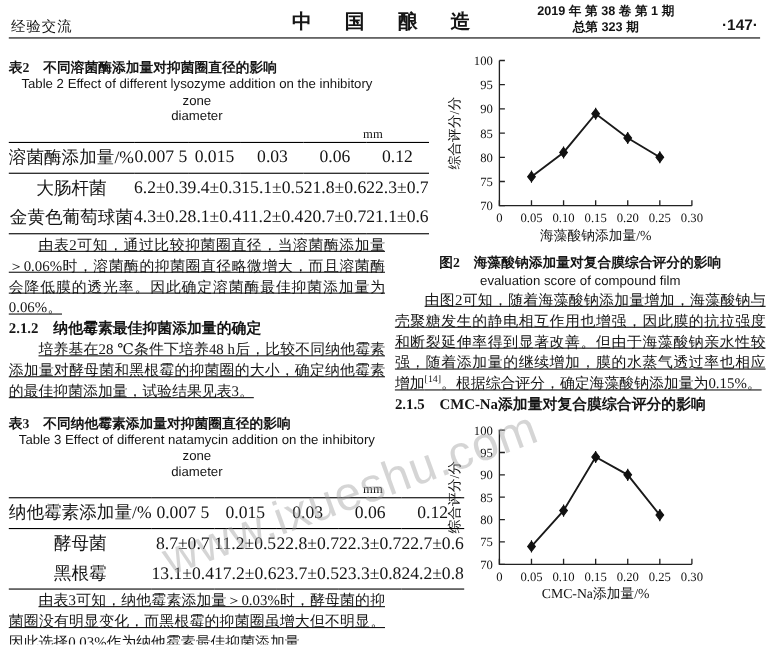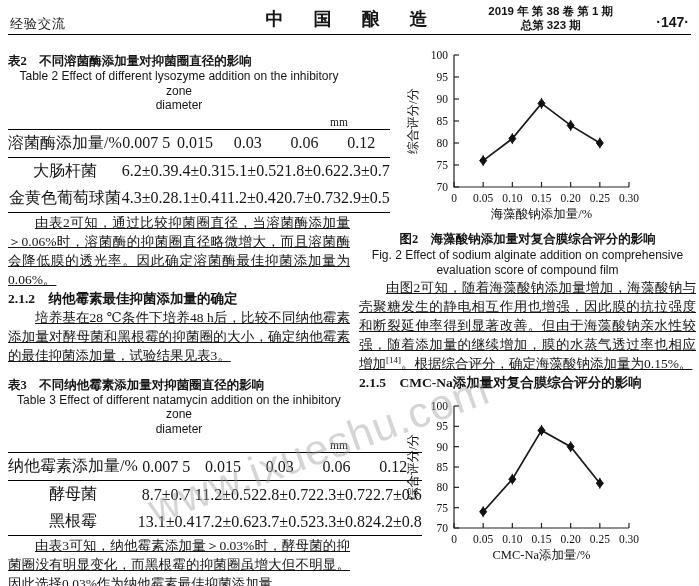--- a/index.html
+++ b/index.html
@@ -99,21 +99,21 @@
               <td>15.1±0.5</td>
               <td>21.8±0.6</td>
               <td>22.3±0.7</td>
             </tr>
             <tr>
               <td>金黄色葡萄球菌</td>
               <td>4.3±0.2</td>
               <td>8.1±0.4</td>
               <td>11.2±0.4</td>
               <td>20.7±0.7</td>
-              <td>32.9±0.5</td>
+              <td>21.1±0.6</td>
             </tr>
           </tbody>
         </table>
 
       <p class="body ind mt8">由表2可知，通过比较抑菌圈直径，当溶菌酶添加量＞0.06%时，溶菌酶的抑菌圈直径略微增大，而且溶菌酶会降低膜的透光率。因此确定溶菌酶最佳抑菌添加量为0.06%。</p>
       <p class="heading">2.1.2　纳他霉素最佳抑菌添加量的确定</p>
       <p class="body ind">培养基在28 ℃条件下培养48 h后，比较不同纳他霉素添加量对酵母菌和黑根霉的抑菌圈的大小，确定纳他霉素的最佳抑菌添加量，试验结果见表3。</p>
 
       <div class="tcap-zh">表3　不同纳他霉素添加量对抑菌圈直径的影响</div>
       <div class="tcap-en">Table 3 Effect of different natamycin addition on the inhibitory zone</div>
@@ -201,21 +201,20 @@
               <line x1="182.5" y1="50.900000000000006" x2="182.5" y2="61.900000000000006" stroke-width="1"></line>
               <path d="M182.5,51.900000000000006 L186,56.400000000000006 L182.5,60.900000000000006 L179,56.400000000000006 Z"></path>
               <line x1="211.66666666666669" y1="72.9" x2="211.66666666666669" y2="83.9" stroke-width="1"></line>
               <path d="M211.66666666666669,73.9 L215.16666666666669,78.4 L211.66666666666669,82.9 L208.16666666666669,78.4 Z"></path>
               <line x1="240.83333333333334" y1="90.5" x2="240.83333333333334" y2="101.5" stroke-width="1"></line>
               <path d="M240.83333333333334,91.5 L244.33333333333334,96 L240.83333333333334,100.5 L237.33333333333334,96 Z"></path>
             </g>
           </svg>
         </div>
       <div class="fcap-zh">图2　海藻酸钠添加量对复合膜综合评分的影响</div>
-      <div class="fcap-en">Fig. 2 Effect of sodium alginate addition on comprehensive</div>
       <div class="fcap-en">evaluation score of compound film</div>
 
       <p class="body ind mt8"><span>由图2可知，随着海藻酸钠添加量增加，海藻酸钠与壳聚糖发生的静电相互作用也增强，因此膜的抗拉强度和断裂延伸率得到显著改善。但由于海藻酸钠亲水性较强，随着添加量的继续增加，膜的水蒸气透过率也相应增加</span><sup class="ref">[14]</sup><span>。根据综合评分，确定海藻酸钠添加量为0.15%。</span></p>
       <p class="heading">2.1.5　CMC-Na添加量对复合膜综合评分的影响</p>
 
       <div class="chartbox mt4" id="chart2">
           <svg width="337" height="170" viewBox="0 0 337 170" xmlns="http://www.w3.org/2000/svg">
             <g stroke="#222" stroke-width="1.2" fill="none">
               <path d="M95,8 L95,130 L270,130"></path>
               <line x1="95" y1="130" x2="100" y2="130"></line>

